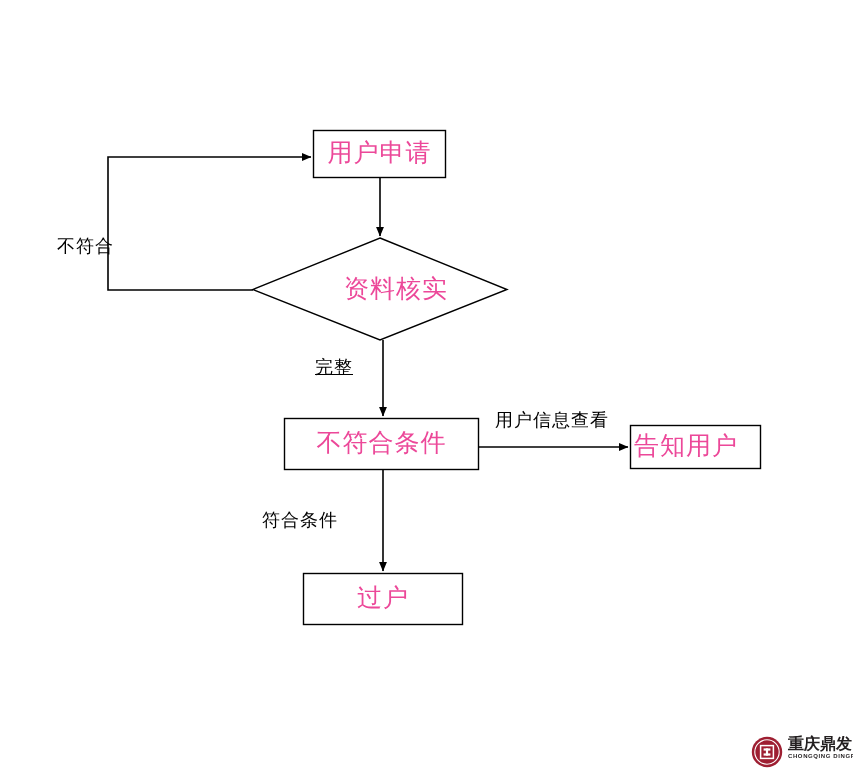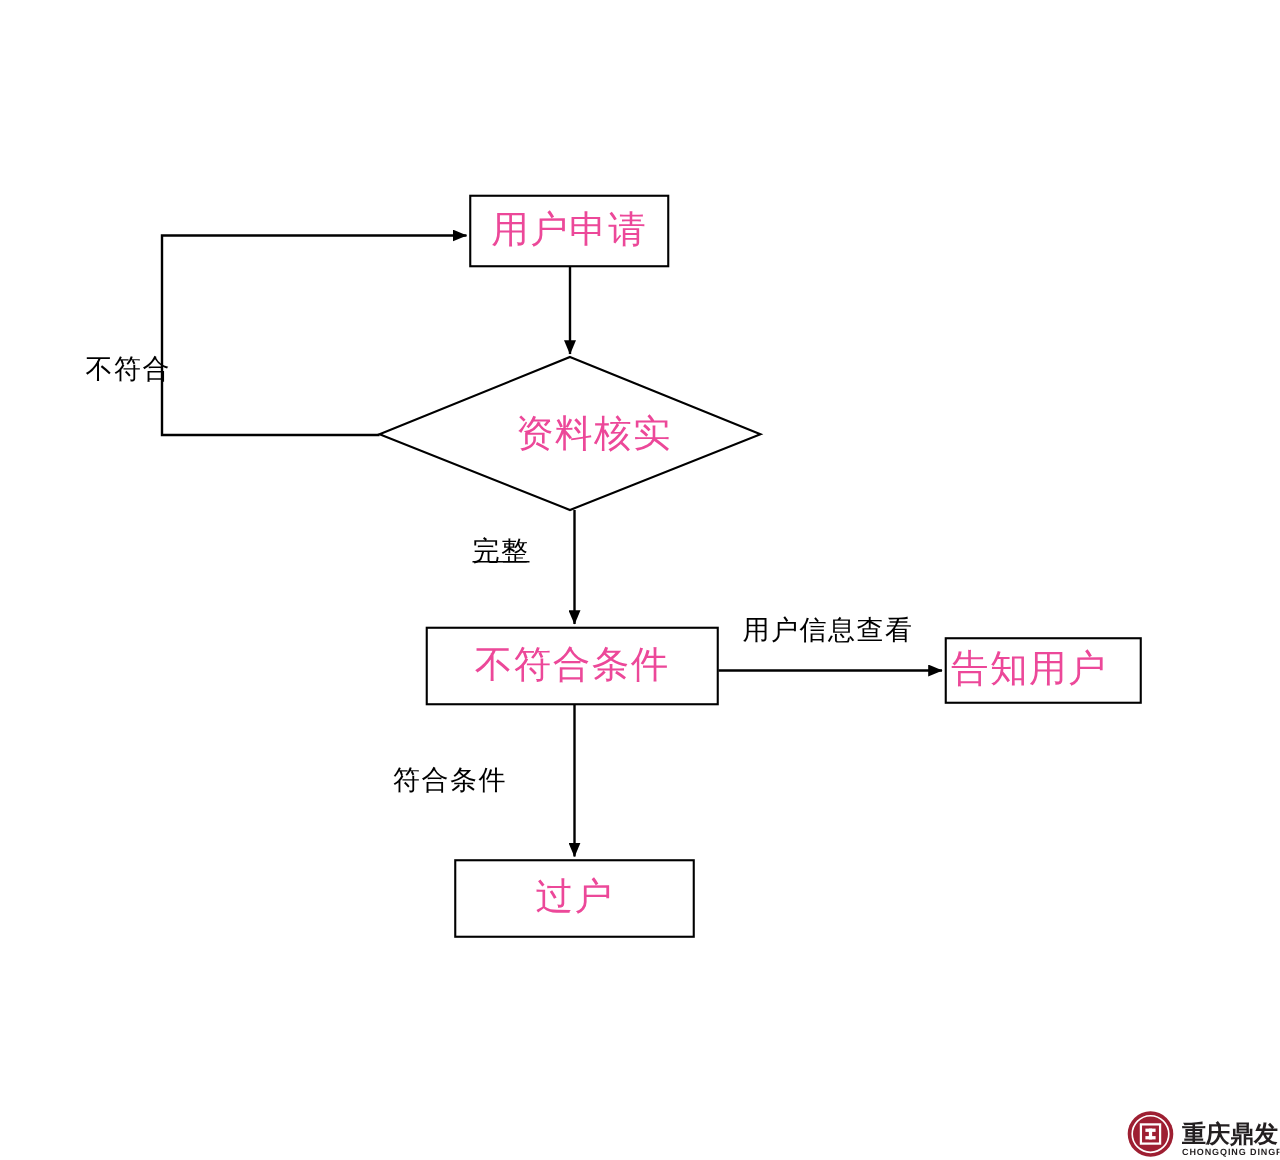--- a/index.html
+++ b/index.html
@@ -50,21 +50,21 @@
   }
 
   
   #watermark {
     position: absolute;
     left: 751px;
     top: 736px;
     width: 100px;
     height: 36px;
     display: flex;
-    align-items: flex-end;
+    align-items: flex-start;
     gap: 5px;
   }
   #watermark .seal {
     position: relative;
     width: 32px;
     height: 32px;
     flex: 0 0 32px;
   }
   #watermark .seal-text-block {
     display: flex;

